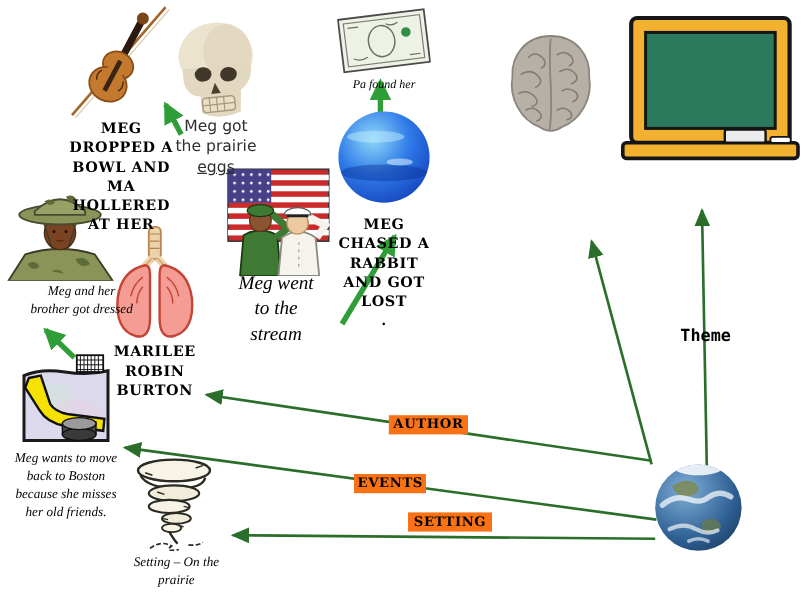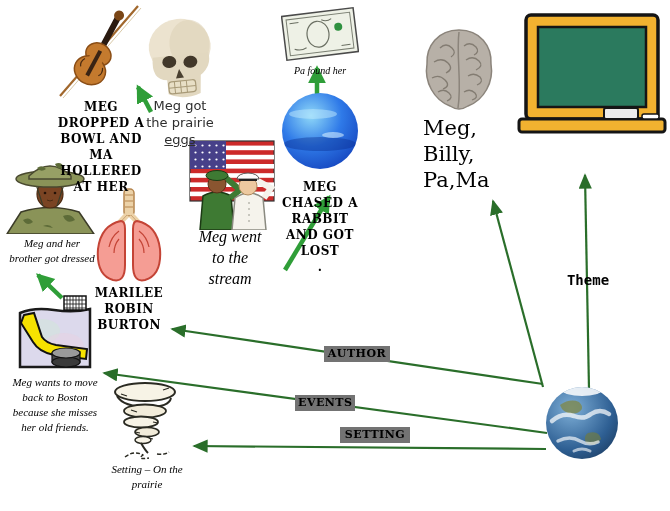--- a/index.html
+++ b/index.html
@@ -11,21 +11,21 @@
   .node svg{display:block;width:100%;height:100%}
   .cap{position:absolute;z-index:2;white-space:pre-line;text-align:center;color:#000}
   .deco{font-family:"DejaVu Serif",serif;font-weight:700;font-size:12px;line-height:16px;letter-spacing:.5px}
   .script{font-family:Liberation Serif, serif;font-style:italic;font-size:11px;line-height:15px}
   .script-sm{font-size:10px;line-height:14px}
   .script-lg{font-size:16px;line-height:21px}
   .plain{font-family:"DejaVu Sans",sans-serif;font-size:13px;line-height:17px;color:#2e2e2e}
   .plain u{text-decoration:underline}
   .bigserif{font-family:"DejaVu Serif",serif;font-size:21px;line-height:26px;text-align:left;white-space:pre-line}
   .mono{font-family:"DejaVu Sans Mono","Liberation Mono",monospace;font-size:14px;font-weight:700}
-  .linklabel{z-index:3;background:#737373;padding:0 3px}
+  .linklabel{z-index:3;background:#f97316;padding:0 3px}
 </style>
 </head>
 <body>
 
 <div class="canvas">
 
   <svg class="layer" width="670" height="511" viewBox="0 0 670 511">
     <defs>
       <marker id="mA" markerWidth="9" markerHeight="8" refX="6.2" refY="3" orient="auto" markerUnits="strokeWidth">
         <path d="M0,0 L7,3 L0,6 z" fill="#2a6e2a"></path>
@@ -262,30 +262,27 @@
 
   <div class="cap script script-sm" style="left:278px;top:64px;width:84px">Pa found her</div>
 
   <div class="cap deco" style="left:270px;top:179px;width:100px">MEG
 CHASED A
 RABBIT
 AND GOT
 LOST
 .</div>
 
-  <div class="cap bigserif" style="left:423px;top:115px;width:85px">Meg,
-Billy,
-Pa,Ma</div>
 
 
   <div class="cap script script-lg" style="left:186px;top:226px;width:88px">Meg went
 to the
 stream</div>
 
-  <div class="cap script" style="left:0px;top:236px;width:104px">Meg and her
+  <div class="cap script" style="left:16px;top:236px;width:104px">Meg and her
 brother got dressed</div>
 
   <div class="cap deco" style="left:88px;top:285px;width:82px">MARILEE
 ROBIN
 BURTON</div>
 
   <div class="cap script" style="left:4px;top:375px;width:102px">Meg wants to move
 back to Boston
 because she misses
 her old friends.</div>

